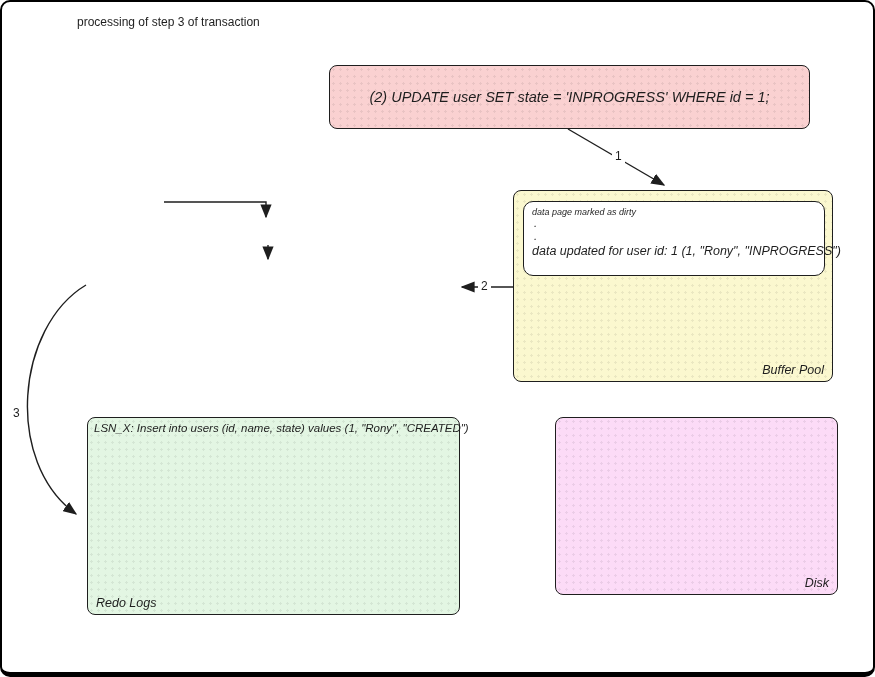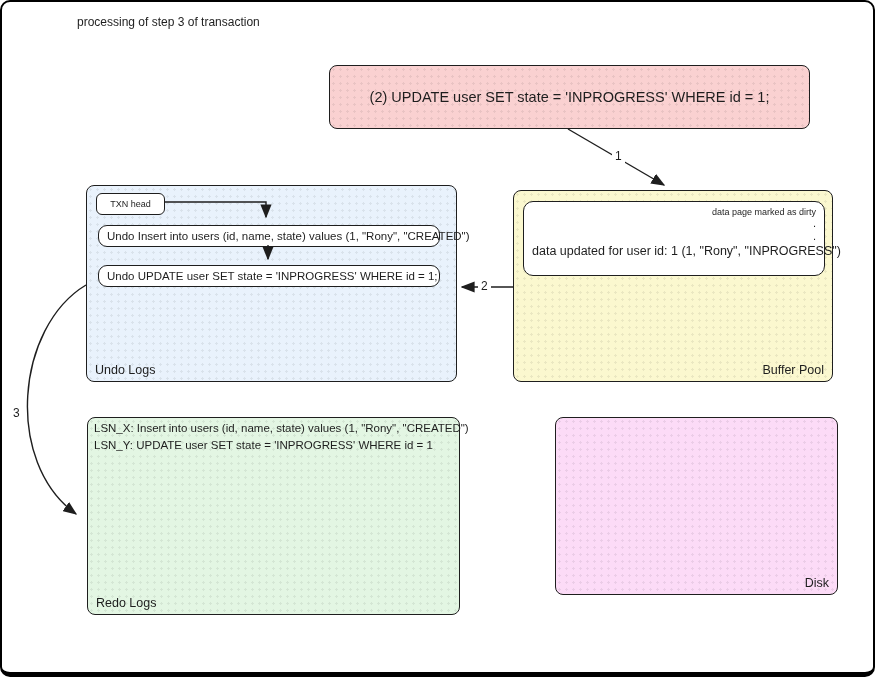--- a/index.html
+++ b/index.html
@@ -23,20 +23,21 @@
   }
 
   .box{
     position:absolute;
     border:1.8px solid #1e1e1e;
     border-radius:8px;
   }
   .dotted{
     background-image:radial-gradient(rgba(0,0,0,0.065) 1px, transparent 1.1px);
     background-size:7px 7px;
+    font-style:italic;
   }
 
   .statement{
     left:327px;top:63px;width:481px;height:64px;
     background-color:var(--statement-bg,#fad1d1);
     display:flex;align-items:center;justify-content:center;
     font-size:14.5px;
   }
 
   .undo-logs{
@@ -59,21 +60,20 @@
   .undo-row-2{top:79px;}
   .box-label{
     position:absolute;font-size:12.5px;
   }
   .label-bl{left:8px;bottom:4px;}
   .label-br{right:8px;bottom:4px;}
 
   .buffer-pool{
     left:511px;top:188px;width:320px;height:192px;
     background-color:var(--buffer-bg,#fbf8cf);
-    text-align:right;
   }
   .inner-page{
     position:absolute;left:9px;width:302px;
     background:#fff;border:1.6px solid #1e1e1e;border-radius:10px;
     padding:5px 8px;
   }
   .dirty-page{top:10px;height:75px;}
   .dirty-header{font-size:9px;}
   .dirty-dot{font-size:11px;line-height:13px;margin-left:2px;}
   .dirty-updated{font-size:12.5px;margin-top:1px;white-space:nowrap;}
@@ -110,46 +110,33 @@
 <body>
 
 <div class="canvas">
 
   <div class="title">processing of step 3 of transaction</div>
 
   <div class="box statement dotted">
     <span>(2) UPDATE user SET state = 'INPROGRESS' WHERE id = 1;</span>
   </div>
 
-  <div class="box undo-logs dotted">
-    <div class="txn-head">
-      <span>TXN head</span>
-    </div>
-    <div class="undo-row undo-row-1">
-      <span>Undo Insert into users (id, name, state) values (1, "Rony", "CREATED")</span>
-    </div>
-    <div class="undo-row undo-row-2">
-      <span>Undo UPDATE user SET state = 'INPROGRESS' WHERE id = 1;</span>
-    </div>
-    <div class="box-label label-bl">Undo Logs</div>
-  </div>
 
   <div class="box buffer-pool dotted">
     <div class="inner-page dirty-page">
       <div class="dirty-header">data page marked as dirty</div>
       <div class="dirty-dot">.</div>
       <div class="dirty-dot">.</div>
       <div class="dirty-updated">data updated for user id: 1 (1, "Rony", "INPROGRESS")</div>
     </div>
     <div class="box-label label-br">Buffer Pool</div>
   </div>
 
   <div class="box redo-logs dotted">
     <div class="redo-line">LSN_X: Insert into users (id, name, state) values (1, "Rony", "CREATED")</div>
-    <div class="redo-line">LSN_Y: UPDATE user SET state = 'INPROGRESS' WHERE id = 1</div>
     <div class="box-label label-bl">Redo Logs</div>
   </div>
 
   <div class="box disk dotted">
     <div class="box-label label-br">Disk</div>
   </div>
 
   <svg class="arrows-svg" viewBox="0 0 875 677">
     <defs>
       <marker id="ah" markerWidth="10" markerHeight="8" refX="9" refY="4" orient="auto">

